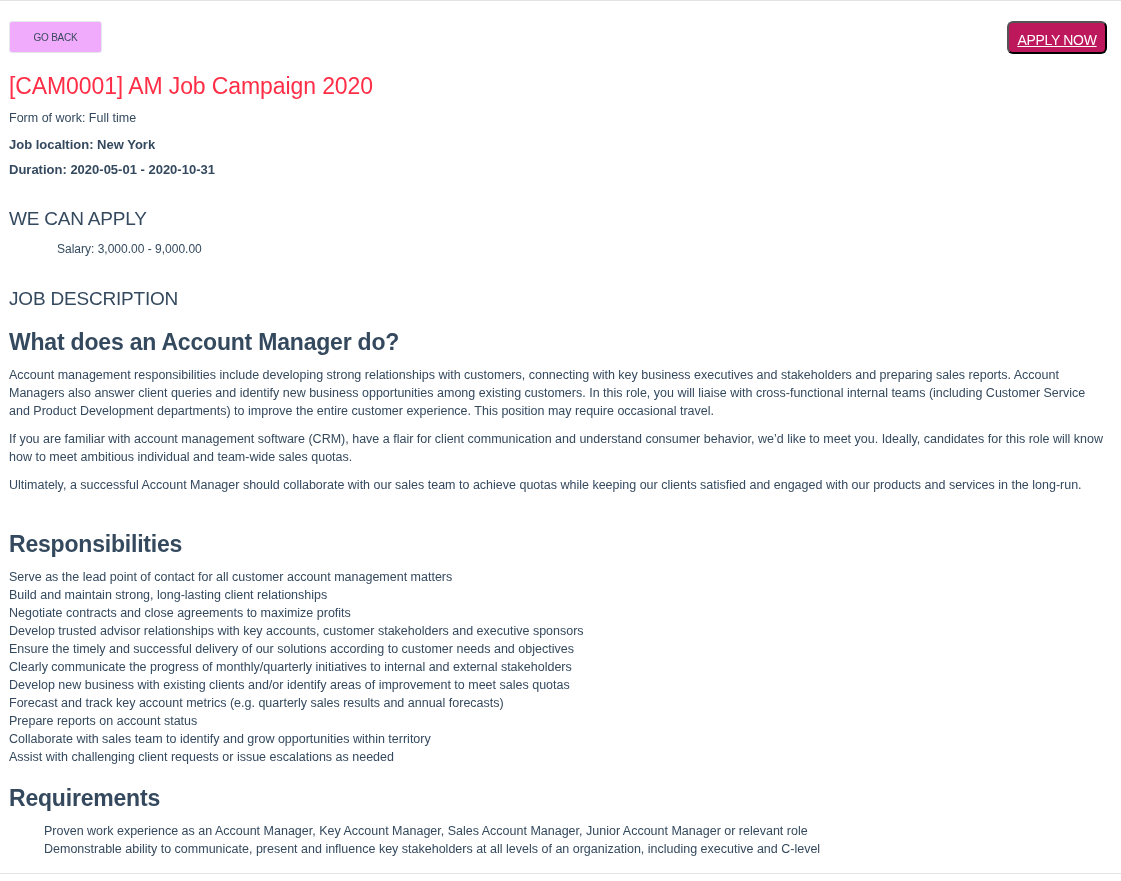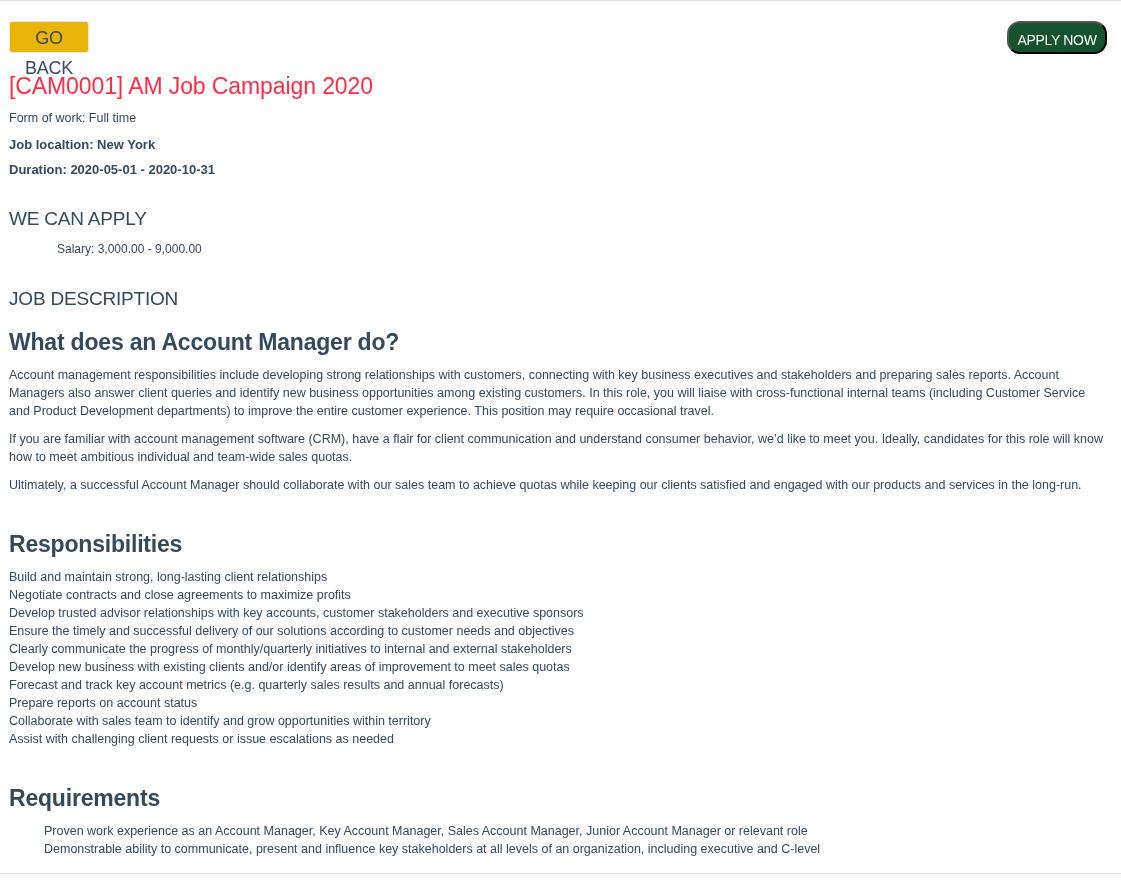--- a/index.html
+++ b/index.html
@@ -18,48 +18,49 @@
       box-sizing: border-box;
     }
     .page {
       position: relative;
       padding: 0 14px 0 9px;
     }
     .btn-back {
       position: absolute;
       left: 9px;
       top: 20px;
-      width: 80px;
+      width: 93px;
       height: 32px;
       box-sizing: border-box;
-      background: #eab308;
+      background: #f0abfc;
       border: 1px solid #e4e8ec;
       border-radius: 3px;
       color: #3a4a5c;
-      font-size: 18px;
+      font-size: 10px;
       line-height: 30px;
       text-align: center;
       letter-spacing: -0.2px;
       cursor: pointer;
     }
     .btn-apply {
       position: absolute;
       left: 1007px;
       top: 20px;
       width: 100px;
       height: 33px;
       box-sizing: border-box;
-      background: #14532d;
-      border-radius: 13px;
+      background: #be185d;
+      border-radius: 6px;
       color: #ffffff;
       font-size: 14px;
       line-height: 33px;
       text-align: center;
       letter-spacing: -0.3px;
       cursor: pointer;
+      text-decoration: underline;
     }
     .title {
       position: absolute;
       left: 9px;
       top: 72px;
       margin: 0;
       font-size: 23px;
       font-weight: normal;
       color: #ff2d46;
       letter-spacing: -0.1px;
@@ -155,20 +156,21 @@
 
   <h3 class="subhead" style="top:328px;">What does an Account Manager do?</h3>
 
   <p class="para" style="top:365px;">Account management responsibilities include developing strong relationships with customers, connecting with key business executives and stakeholders and preparing sales reports. Account Managers also answer client queries and identify new business opportunities among existing customers. In this role, you will liaise with cross-functional internal teams (including Customer Service and Product Development departments) to improve the entire customer experience. This position may require occasional travel.</p>
   <p class="para" style="top:429px;">If you are familiar with account management software (CRM), have a flair for client communication and understand consumer behavior, we’d like to meet you. Ideally, candidates for this role will know how to meet ambitious individual and team-wide sales quotas.</p>
   <p class="para" style="top:475px;">Ultimately, a successful Account Manager should collaborate with our sales team to achieve quotas while keeping our clients satisfied and engaged with our products and services in the long-run.</p>
 
   <h3 class="subhead-light" style="top:530px;">Responsibilities</h3>
 
   <ul class="list" style="top:567px;">
+    <li>Serve as the lead point of contact for all customer account management matters</li>
     <li>Build and maintain strong, long-lasting client relationships</li>
     <li>Negotiate contracts and close agreements to maximize profits</li>
     <li>Develop trusted advisor relationships with key accounts, customer stakeholders and executive sponsors</li>
     <li>Ensure the timely and successful delivery of our solutions according to customer needs and objectives</li>
     <li>Clearly communicate the progress of monthly/quarterly initiatives to internal and external stakeholders</li>
     <li>Develop new business with existing clients and/or identify areas of improvement to meet sales quotas</li>
     <li>Forecast and track key account metrics (e.g. quarterly sales results and annual forecasts)</li>
     <li>Prepare reports on account status</li>
     <li>Collaborate with sales team to identify and grow opportunities within territory</li>
     <li>Assist with challenging client requests or issue escalations as needed</li>

